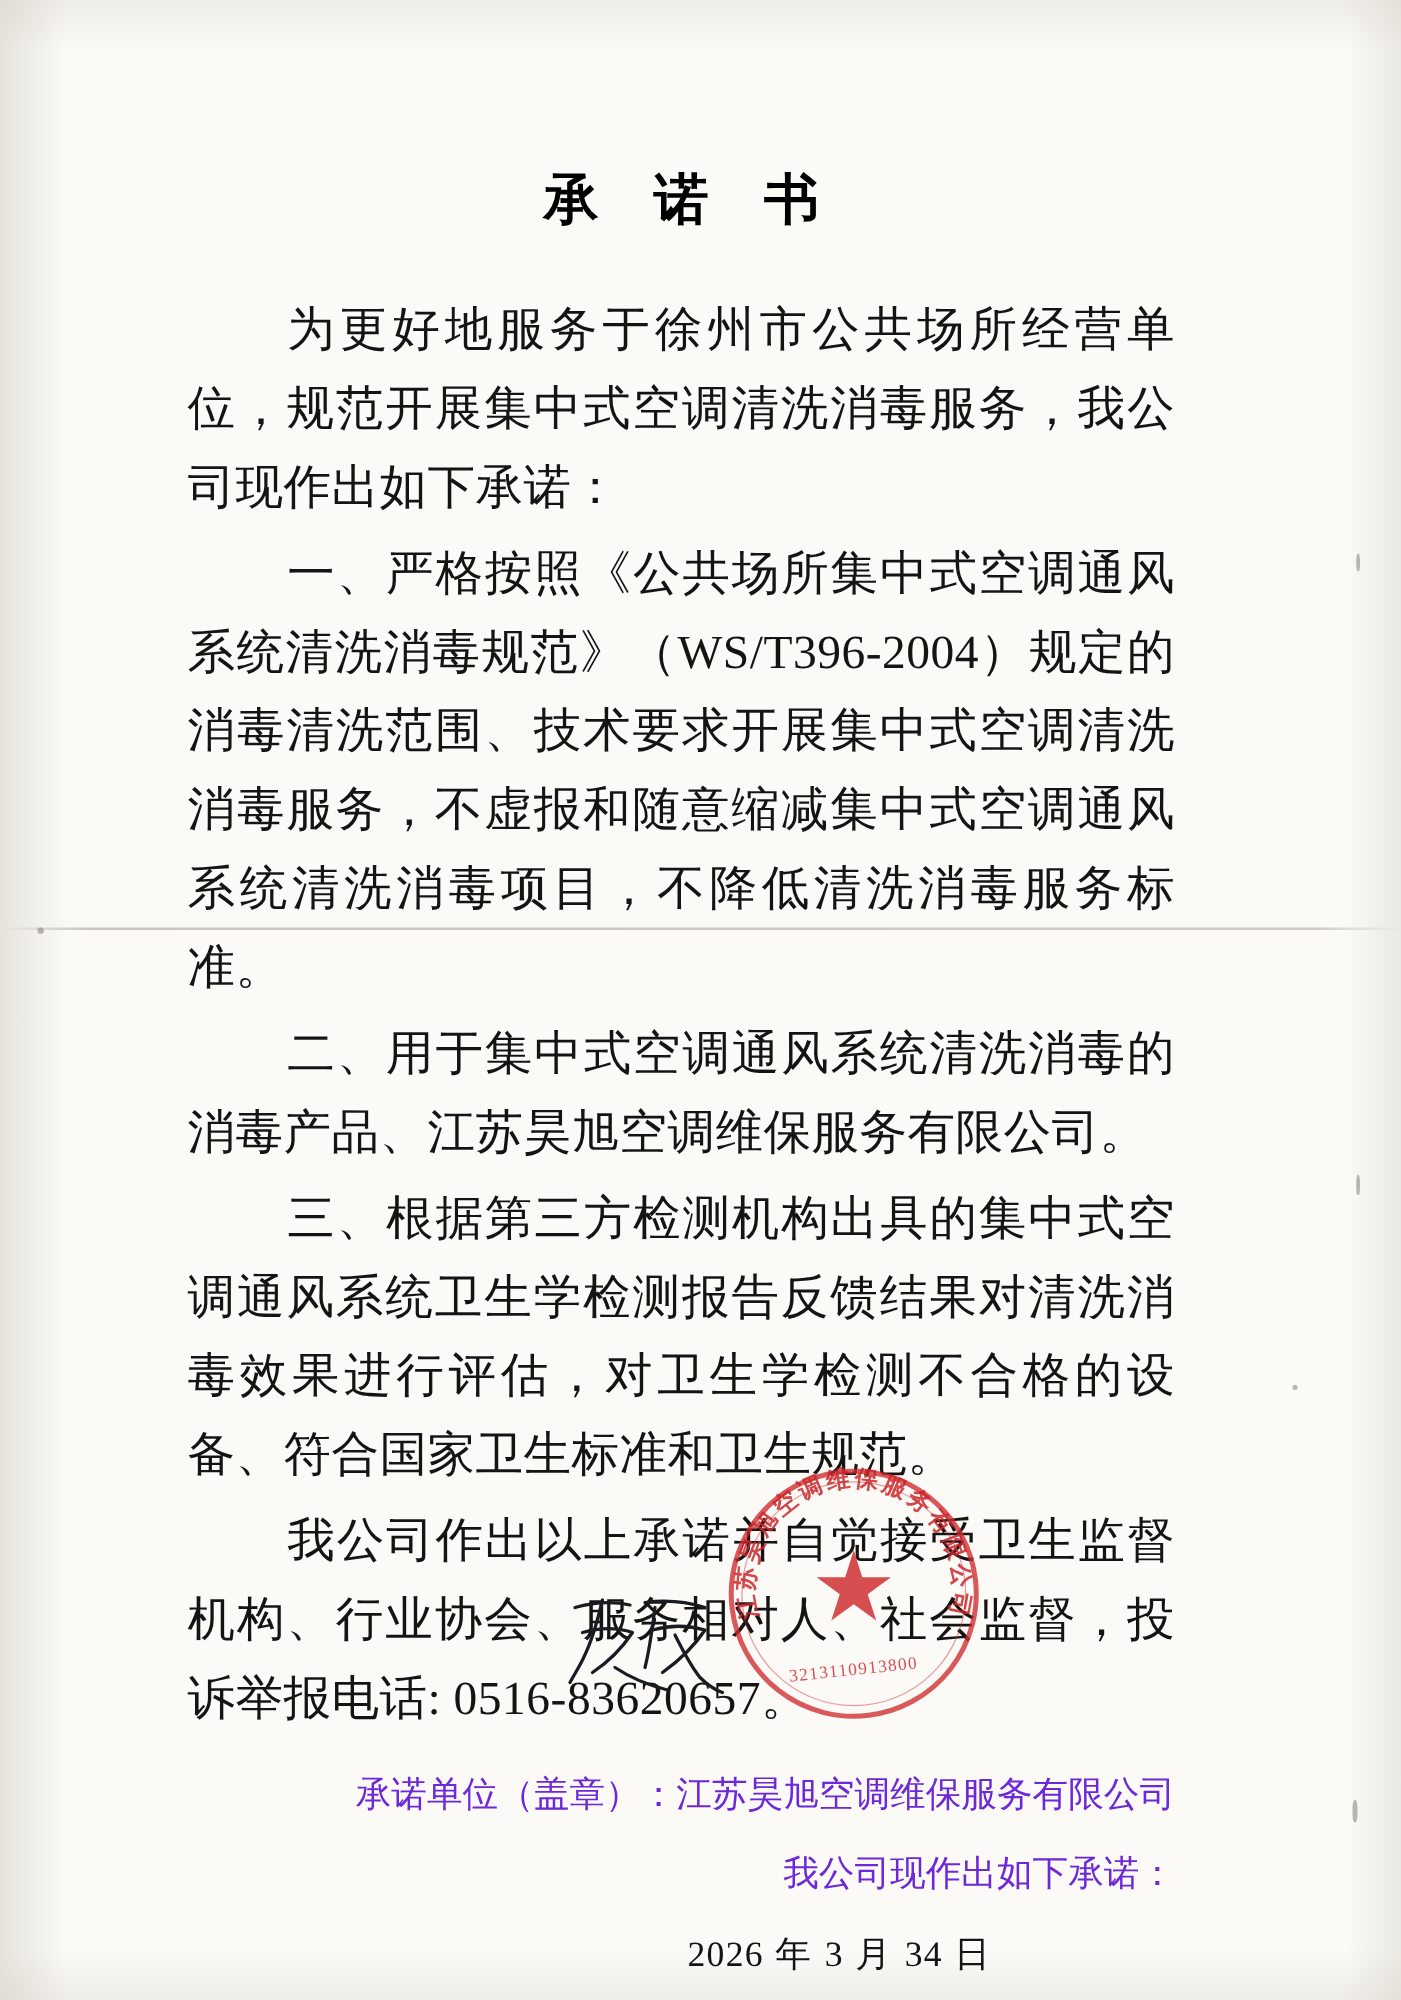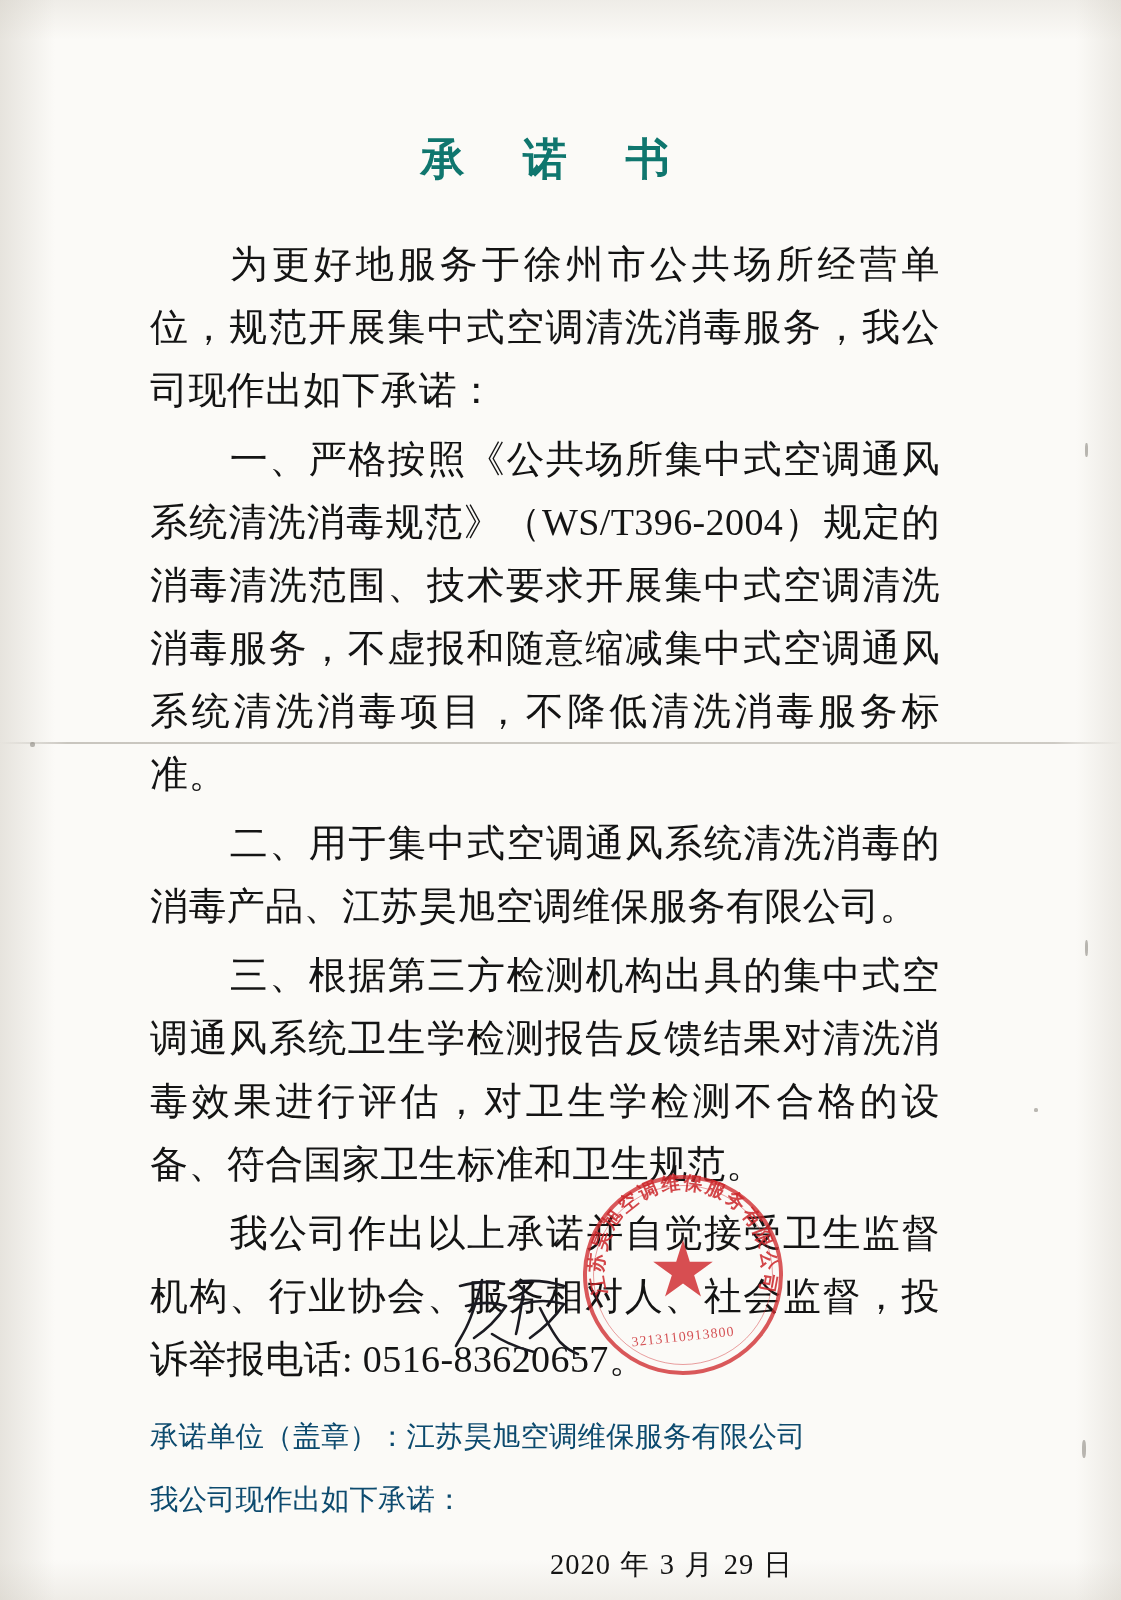--- a/index.html
+++ b/index.html
@@ -43,46 +43,47 @@
     position: absolute;
     left: 150px;
     top: 130px;
     width: 790px;
   }
   .doc-title {
     text-align: center;
     font-size: 44px;
     font-weight: 700;
     letter-spacing: 16px;
-    color: #0f766e;
+    color: #000000;
     margin: 0 0 44px 0;
-    font-family: Liberation Mono, monospace;
+    font-family: Liberation Sans, sans-serif;
     text-indent: 16px;
   }
   .para {
     font-size: 38px;
     line-height: 63px;
     color: #141414;
     margin: 0 0 6px 0;
     text-align: justify;
     text-justify: inter-ideograph;
     letter-spacing: 0.4px;
   }
   .indent {
     text-indent: 2.1em;
   }
   .signature-block {
     margin-top: 14px;
   }
   .sig-line {
     font-size: 28.5px;
     line-height: 63px;
-    color: #0c4a6e;
+    color: #6d28d9;
     margin: 0;
     white-space: nowrap;
+    text-align: right;
   }
   .date-line {
     font-size: 28.5px;
     line-height: 56px;
     color: #141414;
     margin: 6px 0 0 0;
     padding-left: 400px;
     letter-spacing: 2px;
   }
   .date-num {
@@ -198,25 +199,25 @@
     <p class="para indent">我公司作出以上承诺并自觉接受卫生监督机构、行业协会、服务相对人、社会监督，投诉举报电话: 0516-83620657。</p>
 
     <div class="signature-block">
       <p class="sig-line">
         <span>承诺单位（盖章）：</span><span>江苏昊旭空调维保服务有限公司</span>
       </p>
       <p class="sig-line">
         <span>我公司现作出如下承诺：</span>
       </p>
       <p class="date-line">
-        <span class="date-num">2020</span>
+        <span class="date-num">2026</span>
         <span>年</span>
         <span class="date-num">3</span>
         <span>月</span>
-        <span class="date-num">29</span>
+        <span class="date-num">34</span>
         <span>日</span>
       </p>
     </div>
   </div>
 
   <div class="seal">
     <div class="seal-ring"></div>
     <div class="seal-ring-inner"></div>
     <div class="seal-arc-text">
       <svg viewBox="0 0 200 200">

